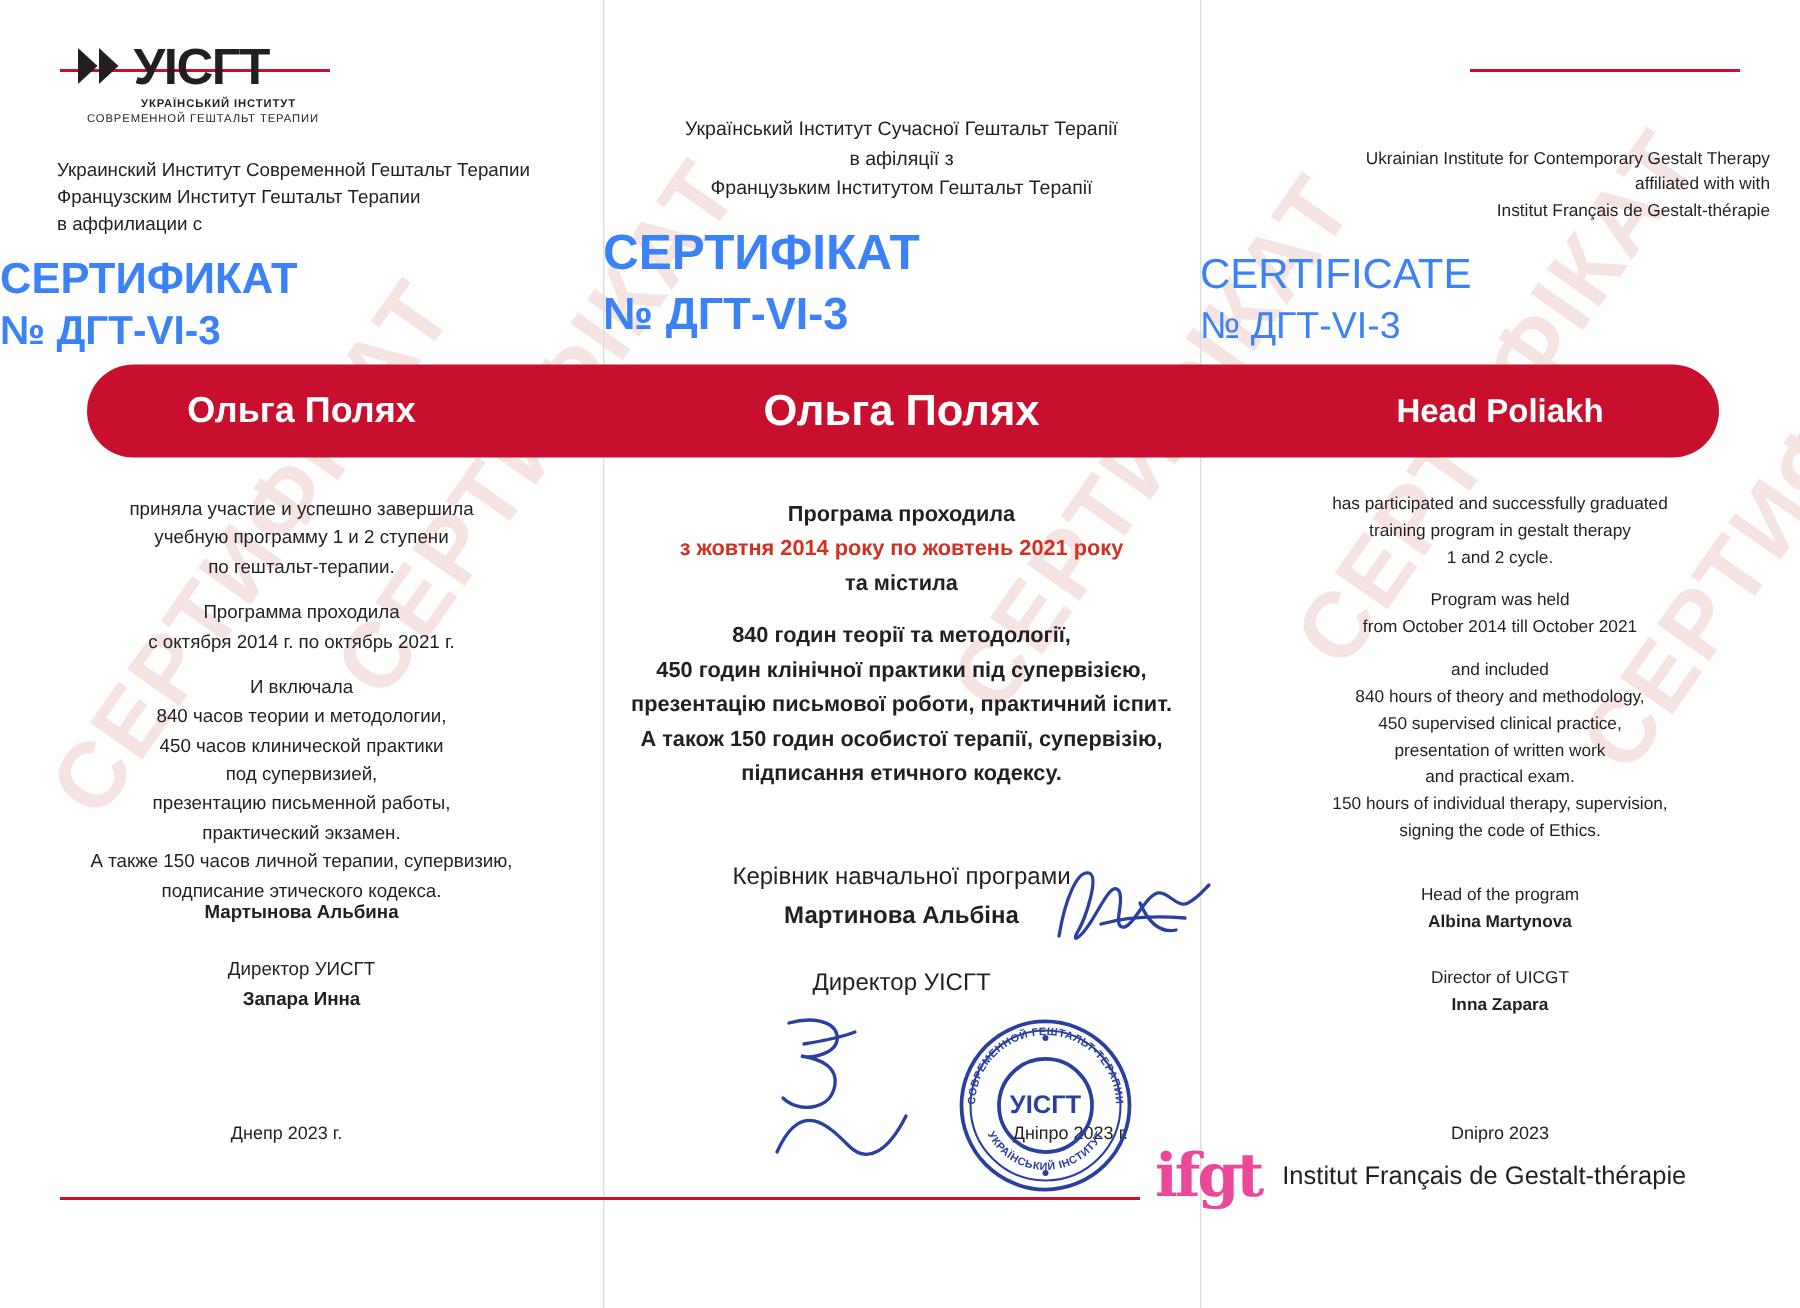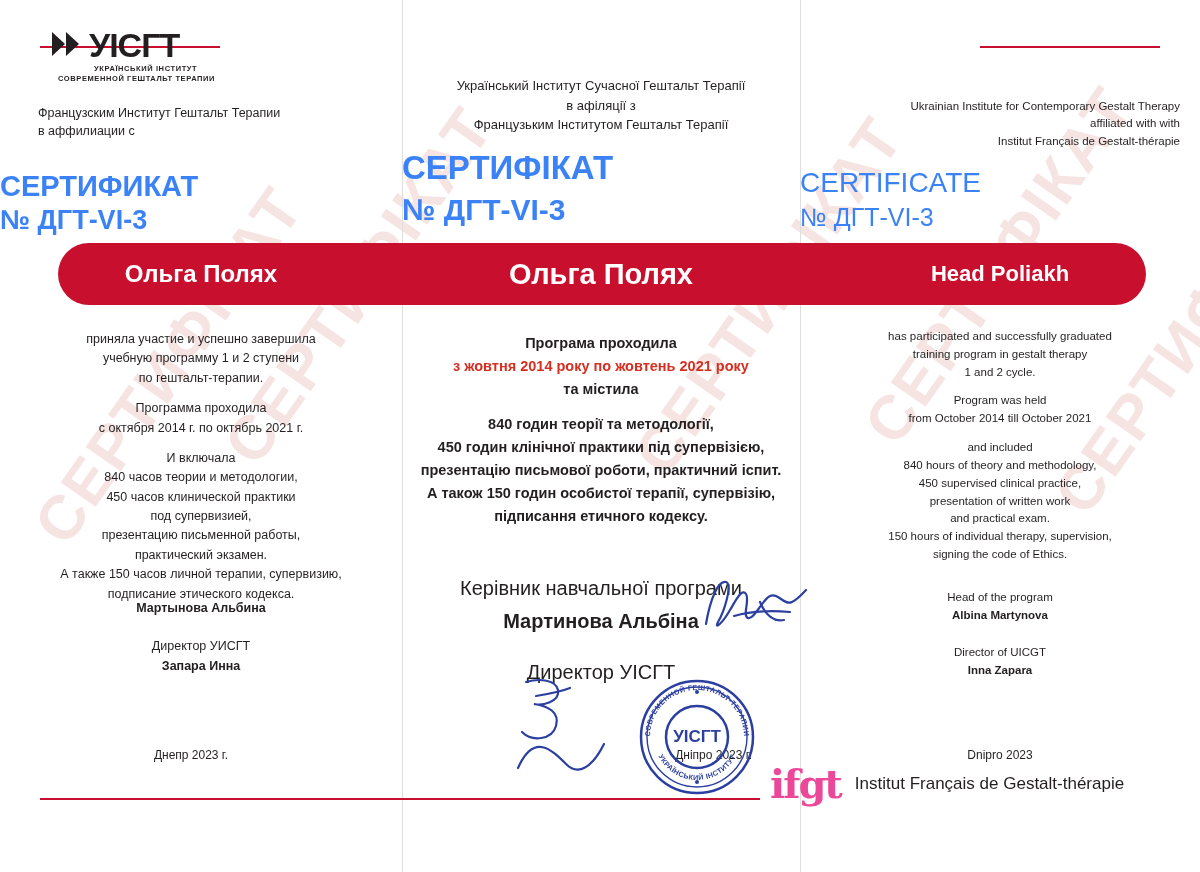--- a/index.html
+++ b/index.html
@@ -98,21 +98,21 @@
     margin-top: 2px;
     margin-left: 42px;
     font-weight: bold;
   }
   .logo-sub2 {
     font-size: 7.5px;
     letter-spacing: 0.6px;
     color: #231f20;
     margin-top: 1px;
     margin-left: 6px;
-    font-weight: bold;
+    font-weight: normal;
   }
 
   
   .org {
     font-size: 12.5px;
     line-height: 1.42;
     color: #231f20;
   }
   .org-left {
     position: absolute;
@@ -217,21 +217,21 @@
   .para { margin-bottom: 11px; }
   .para:last-child { margin-bottom: 0; }
   .red { color: #d42f20; }
 
   
   .sig-block {
     position: absolute;
     text-align: center;
   }
   .sig-left  { left: 26px;  top: 598px; width: 350px; font-size: 12.5px; line-height: 1.6; }
-  .sig-mid   { left: 412px; top: 572px; width: 378px; font-size: 20px;  line-height: 1.65; }
+  .sig-mid   { left: 412px; top: 572px; width: 378px; font-size: 16px;  line-height: 1.65; }
   .sig-right { left: 826px; top: 588px; width: 348px; font-size: 11.5px; line-height: 1.6; }
   .sig-name  { font-weight: bold; }
   .sig-gap   { height: 18px; }
 
   .place {
     position: absolute;
     text-align: center;
     font-size: 12px;
   }
   .place-left  { left: 16px;  top: 748px; width: 350px; }
@@ -308,20 +308,21 @@
           <polygon points="14,0 27,12 14,24" fill="#231f20"></polygon>
         </svg>
       </span>
       <span class="logo-word">УІСГТ</span>
     </div>
     <div class="logo-sub1">УКРАЇНСЬКИЙ ІНСТИТУТ</div>
     <div class="logo-sub2">СОВРЕМЕННОЙ ГЕШТАЛЬТ ТЕРАПИИ</div>
   </div>
 
   <div class="org org-left">
+    <div>Украинский Институт Современной Гештальт Терапии</div>
     <div>Французским Институт Гештальт Терапии</div>
     <div>в аффилиации с</div>
   </div>
   <div class="cert-title cert-left">
     <div>СЕРТИФИКАТ</div>
     <div class="num">№ ДГТ-VI-3</div>
   </div>
 
   <div class="banner"></div>
   <div class="name name-left">Ольга Полях</div>

